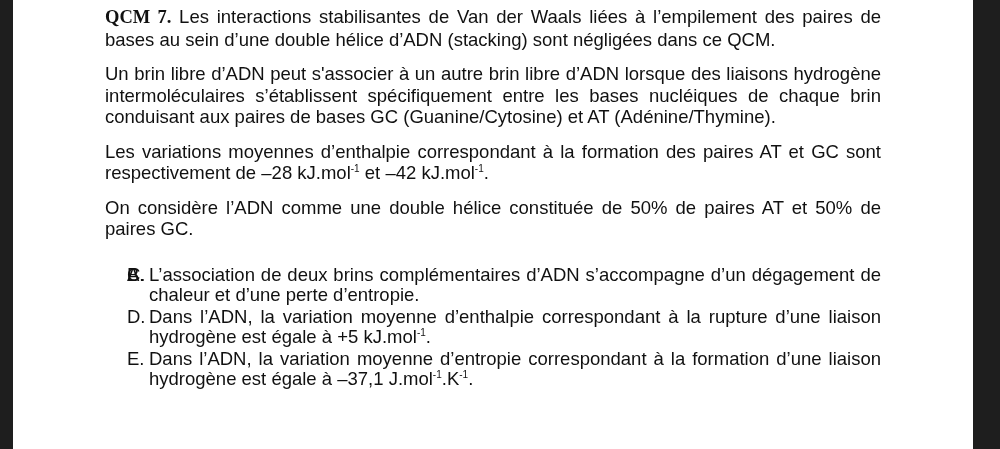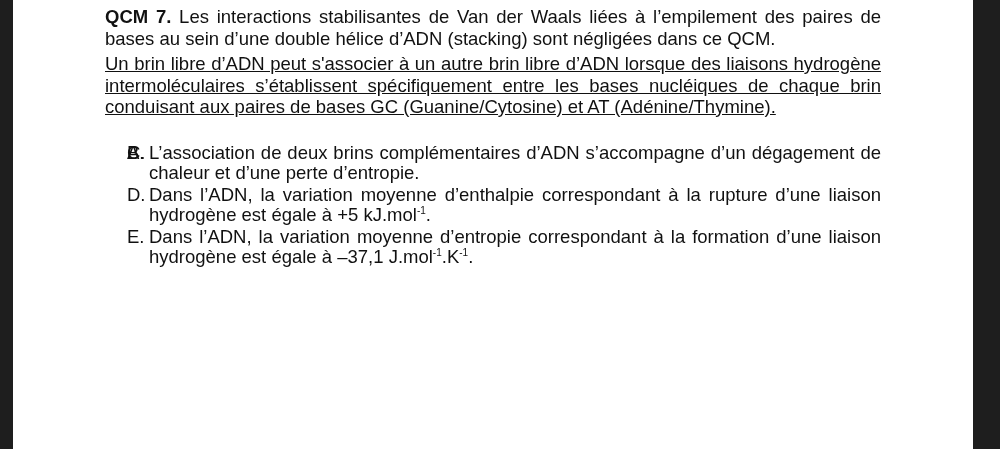--- a/index.html
+++ b/index.html
@@ -25,22 +25,22 @@
       width: 776px;
       font-family: "Liberation Sans", sans-serif;
       font-size: 18.5px;
       color: #111111;
     }
     .para {
       margin: 0;
       text-align: justify;
       line-height: 21.5px;
     }
-    .para + .para { margin-top: 4px; text-decoration: underline; }
-    .bold { font-weight: bold; }
+    .para + .para { margin-top: 13px; }
+    .bold { font-weight: bold; font-family: Liberation Serif, serif; }
     sup {
       font-size: 10px;
       line-height: 0;
       vertical-align: 7px;
     }
     .options {
       list-style: none;
       margin: 25px 0 0 0;
       padding: 0;
     }
@@ -59,22 +59,24 @@
   </style>
 </head>
 <body>
 
 <div class="page">
   <div class="content">
     <p class="para"><span class="bold">QCM 7.</span><span> Les interactions stabilisantes de Van der Waals liées à l’empilement des paires de bases au sein d’une double hélice d’ADN (stacking) sont négligées dans ce QCM.</span></p>
 
     <p class="para">Un brin libre d’ADN peut s'associer à un autre brin libre d’ADN lorsque des liaisons hydrogène intermoléculaires s’établissent spécifiquement entre les bases nucléiques de chaque brin conduisant aux paires de bases GC (Guanine/Cytosine) et AT (Adénine/Thymine).</p>
 
+    <p class="para"><span>Les variations moyennes d’enthalpie correspondant à la formation des paires AT et GC sont respectivement de –28 kJ.mol</span><sup>-1</sup><span> et –42 kJ.mol</span><sup>-1</sup><span>.</span></p>
 
 
+    <p class="para">On considère l’ADN comme une double hélice constituée de 50% de paires AT et 50% de paires GC.</p>
 
     <ul class="options">
       <li class="option">
         <span class="letter">A.</span>
       </li>
       <li class="option">
         <span class="letter">B.</span>
       </li>
       <li class="option">
         <span class="letter">C.</span><span>L’association de deux brins complémentaires d’ADN s’accompagne d’un dégagement de chaleur et d’une perte d’entropie.</span>

